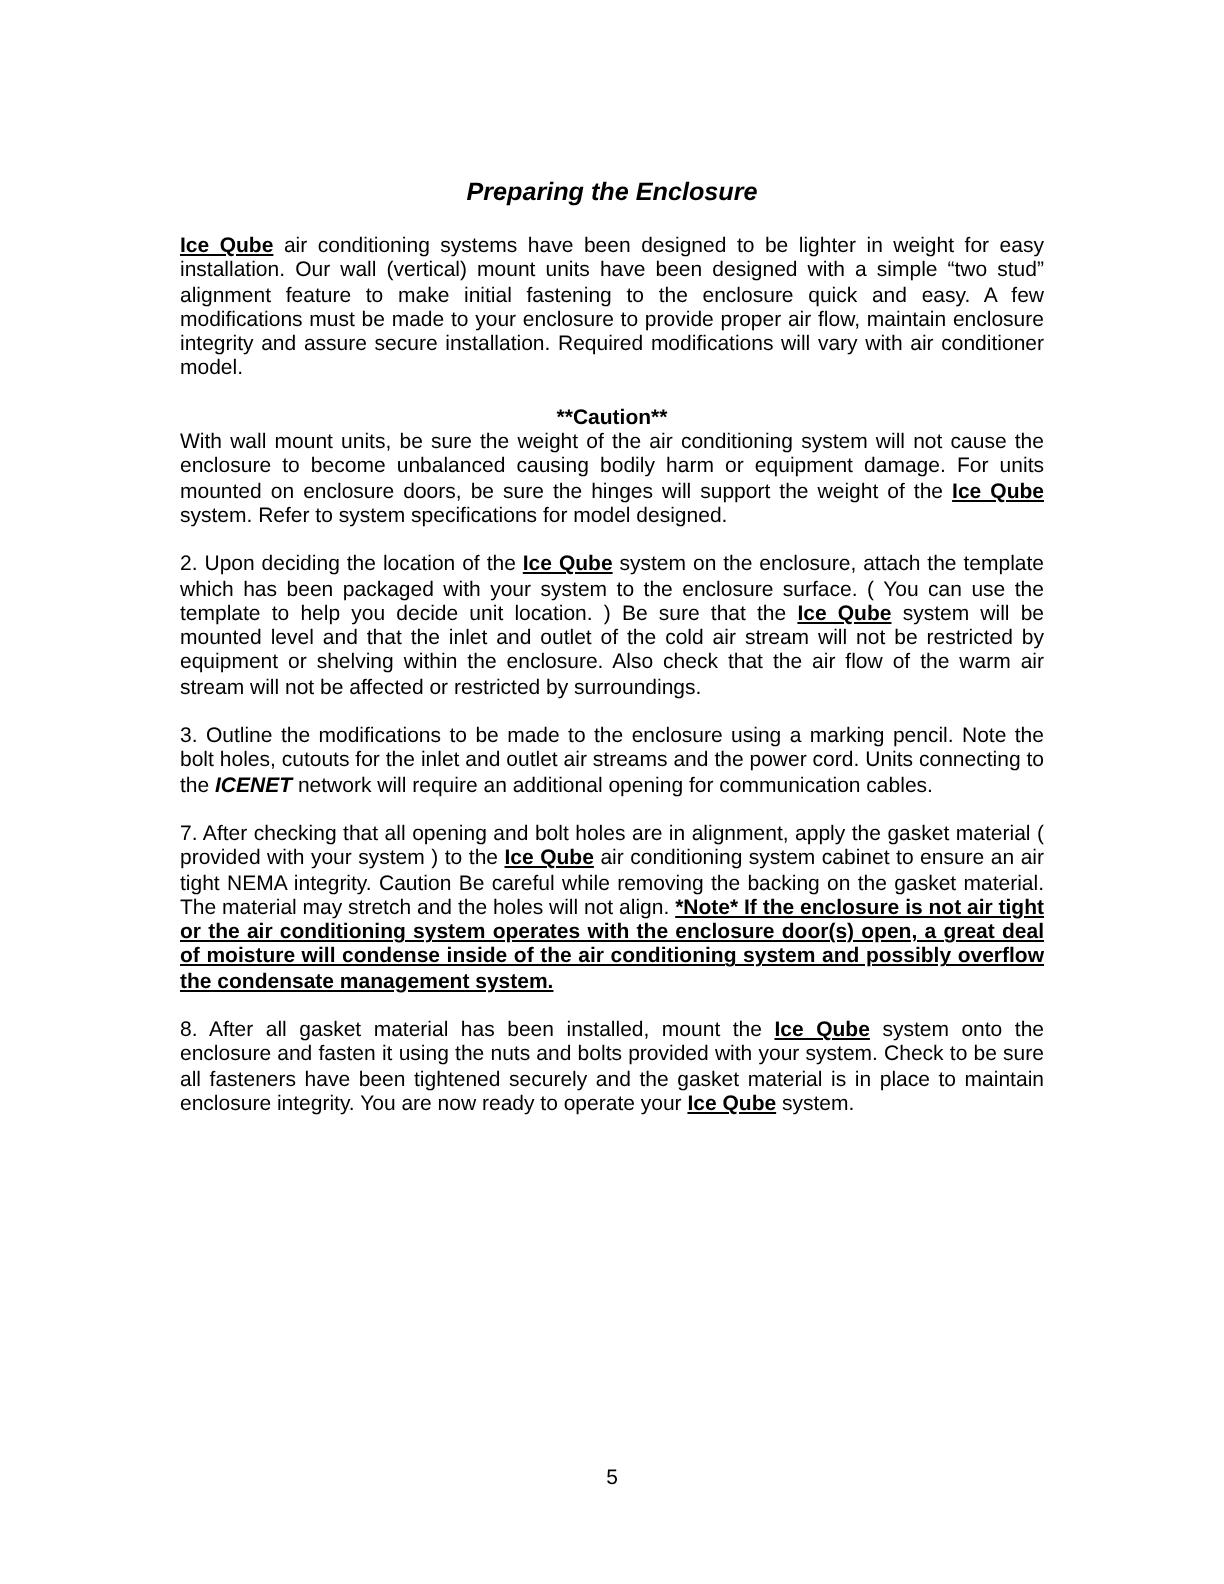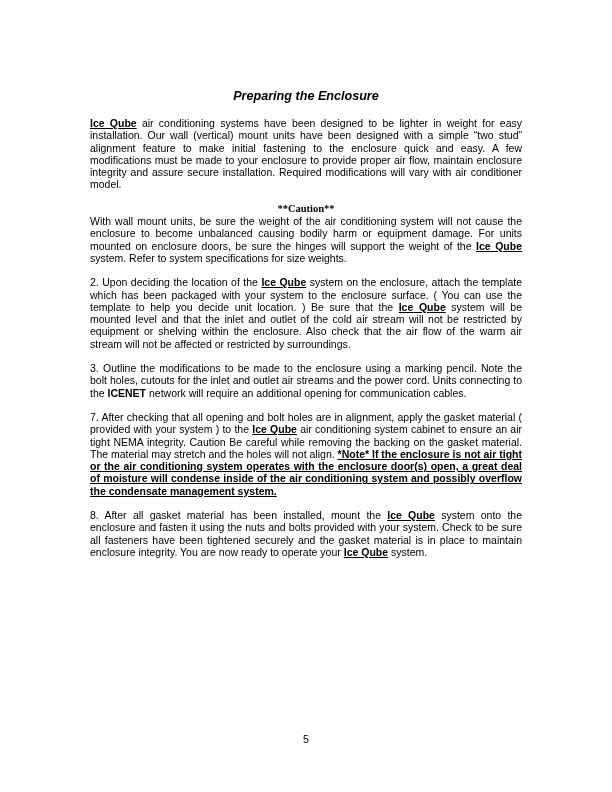--- a/index.html
+++ b/index.html
@@ -4,38 +4,38 @@
   <style>
     html, body { margin: 0; padding: 0; background: #ffffff; }
     body { width: 612px; height: 792px; position: relative; overflow: hidden; }
     .page {
       position: absolute; left: 90px; top: 88px; width: 432px;
       font-family: "Liberation Sans", sans-serif; font-size: 10.5px; line-height: 12.3px;
       color: #000000;
     }
     .title { text-align: center; font-weight: bold; font-size: 12.6px; line-height: 16px; margin: 0 0 13px 0; font-style: italic; }
     p { margin: 0 0 12px 0; text-align: justify; }
-    .caution-head { text-align: center; font-weight: bold; margin: 0; font-family: Liberation Serif, serif; }
+    .caution-head { text-align: center; font-weight: bold; margin: 0; }
     .caution-body { margin-top: 0; }
     b { font-weight: bold; text-decoration: underline; }
-    .bi { font-weight: bold; }
+    .bi { font-weight: bold; font-style: italic; }
     .pagenum { position: absolute; top: 733px; left: 0; width: 612px; text-align: center;
       font-family: "Liberation Sans", sans-serif; font-size: 10.5px; }
   </style>
 </head>
 <body>
 
 <div class="page">
   <div class="title">Preparing the Enclosure</div>
 
   <p><b>Ice Qube</b><span> air conditioning systems have been designed to be lighter in weight for easy installation.  Our wall (vertical) mount units have been designed with a simple “two stud” alignment feature to make initial fastening to the enclosure quick and easy.  A few modifications must be made to your enclosure to provide proper air flow, maintain enclosure integrity and assure secure installation.  Required modifications will vary with air conditioner model.</span></p>
 
 
   <div class="caution-head">**Caution**</div>
-  <p class="caution-body"><span>With wall mount units, be sure the weight of the air conditioning system will not cause the enclosure to become unbalanced causing bodily harm or equipment damage.  For units mounted on enclosure doors, be sure the hinges will support the weight of the </span><b>Ice Qube</b><span> system.  Refer to system specifications for size weights.</span></p>
+  <p class="caution-body"><span>With wall mount units, be sure the weight of the air conditioning system will not cause the enclosure to become unbalanced causing bodily harm or equipment damage.  For units mounted on enclosure doors, be sure the hinges will support the weight of the </span><b>Ice Qube</b><span> system.  Refer to system specifications for model designed.</span></p>
 
   <p><span>2.</span><span>  Upon deciding the location of the </span><b>Ice Qube</b><span> system on the enclosure, attach the template which has been packaged with your system to the enclosure surface.  ( You can use the template to help you decide unit location. )  Be sure that the </span><b>Ice Qube</b><span> system will be mounted level and that the inlet and outlet of the cold air stream will not be restricted by equipment or shelving within the enclosure.  Also check that the air flow of the warm air stream will not be affected or restricted by surroundings.</span></p>
 
   <p><span>3.</span><span>  Outline the modifications to be made to the enclosure using a marking pencil.  Note the bolt holes, cutouts for the inlet and outlet air streams and the power cord.  Units connecting to the </span><span class="bi">ICENET</span><span> network will require an additional opening for communication cables.</span></p>
 
 
 
 
   <p><span>7.</span><span>  After checking that all opening and bolt holes are in alignment, apply the gasket material ( provided with your system ) to the </span><b>Ice Qube</b><span> air conditioning system cabinet to ensure an air tight NEMA integrity.  Caution    Be careful while removing the backing on the gasket material.  The material may stretch and the holes will not align.  </span><b>*Note*   If the enclosure is not air tight or the air conditioning system operates with the enclosure door(s) open, a great deal of moisture will condense inside of the air conditioning system and possibly overflow the condensate management system.</b></p>
 

